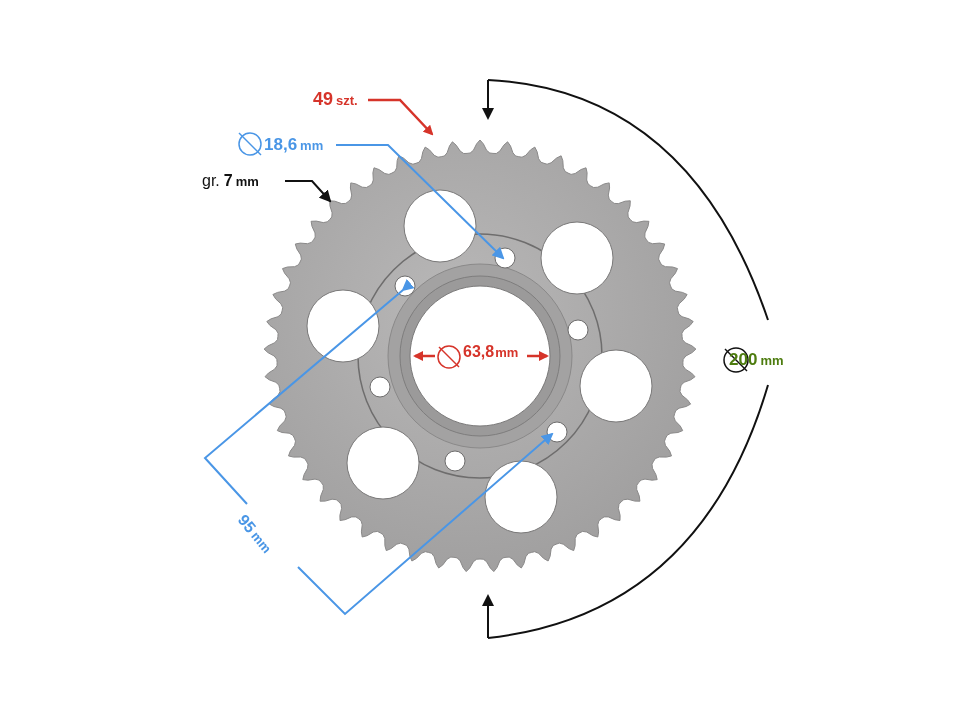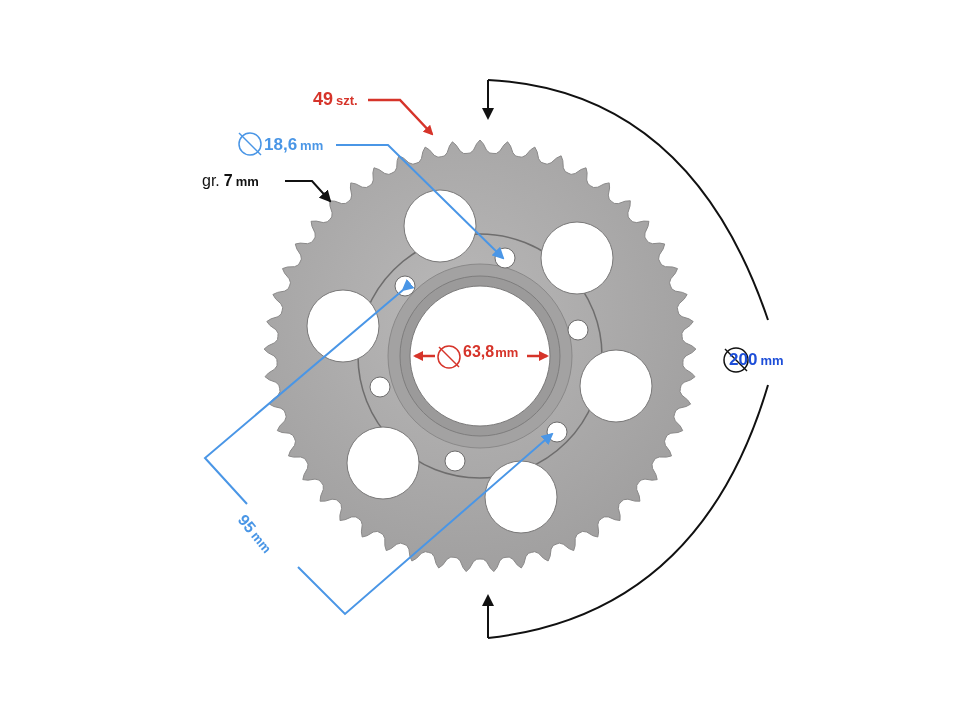--- a/index.html
+++ b/index.html
@@ -7,21 +7,21 @@
     svg.diagram { position: absolute; left: 0; top: 0; }
     .label { position: absolute; font-weight: bold; white-space: nowrap; line-height: 1; }
     .label .unit { font-size: 13px; margin-left: 3px; }
     .lbl-teeth { left: 313px; top: 90px; font-size: 18px; }
     .lbl-teeth .unit { font-size: 13px; }
     .lbl-bolt { left: 264px; top: 136px; font-size: 17px; }
     .lbl-thick { left: 202px; top: 173px; font-size: 16px; color: #111; }
     .lbl-thick .pre { font-weight: normal; margin-right: 4px; }
     .lbl-bore { left: 463px; top: 344px; font-size: 16px; text-align: center; }
     .lbl-bore .unit { margin-left: 1px; }
-    .lbl-outer { left: 729px; top: 351px; font-size: 17px; color: #1d4ed8; }
+    .lbl-outer { left: 729px; top: 351px; font-size: 17px; color: #4d7c0f; }
     .lbl-pcd { left: 247px; top: 512px; font-size: 16px; transform: rotate(50deg); transform-origin: left top; }
   </style>
 </head>
 <body>
 
 <div class="canvas">
   <svg class="diagram" width="960" height="720" viewBox="0 0 960 720">
     <defs>
       <marker id="arrRed" markerWidth="10" markerHeight="10" refX="8" refY="5" orient="auto" markerUnits="userSpaceOnUse">
         <path d="M0,0 L10,5 L0,10 z" fill="#d6342a"></path>

